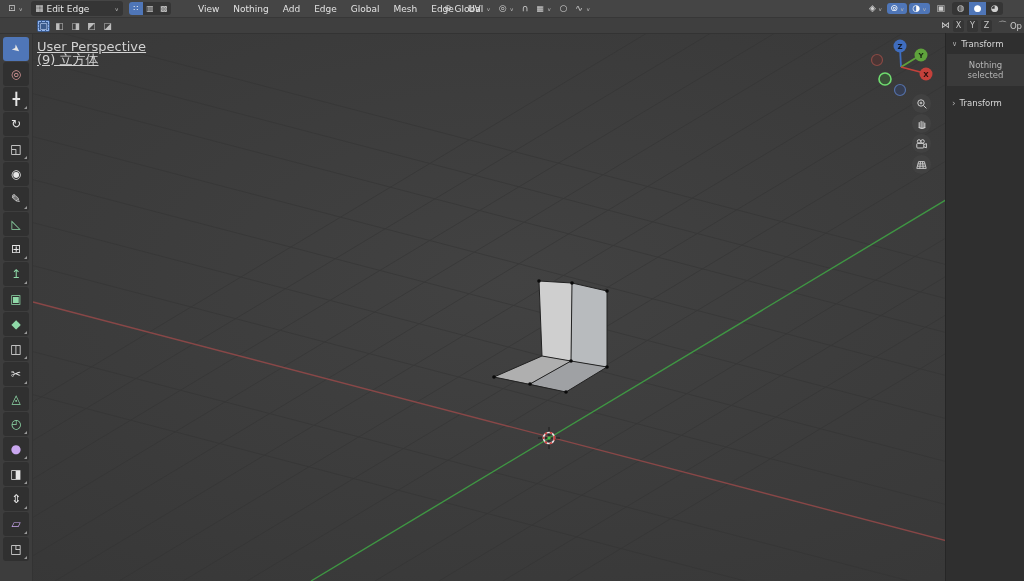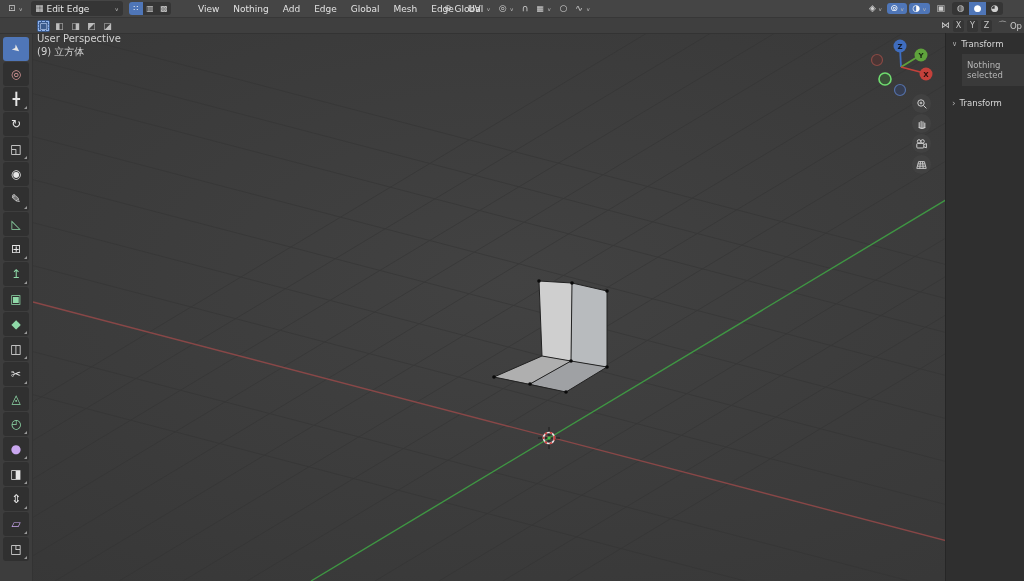--- a/index.html
+++ b/index.html
@@ -51,29 +51,29 @@
   .tool.active{background:#4f76b8;}
   .tool .tg{font-size:12px;line-height:1;color:#e6e6e6;}
   .tool .tg.green{color:#8fd9a8;}
   .tool .tg.purple{color:#c9a7ef;}
   .tool .tg.red{color:#dc9a9a;}
   .tool.sub::after{content:"";position:absolute;right:2px;bottom:2px;border-left:3px solid transparent;
         border-bottom:3px solid #9a9a9a;width:0;height:0;}
   .tool .rot{display:inline-block;transform:rotate(38deg);}
   
   #vpsvg{position:absolute;left:0;top:33px;z-index:1;}
-  .vplabels{position:absolute;left:37px;top:32px;z-index:2;font-size:10px;color:#d2d2d2;line-height:13px;}
+  .vplabels{position:absolute;left:37px;top:40px;z-index:2;font-size:13px;color:#d2d2d2;line-height:13px;text-decoration:underline;}
   .navbtn{position:absolute;width:19px;height:19px;border-radius:50%;background:rgba(66,66,66,.92);
           display:flex;align-items:center;justify-content:center;z-index:3;cursor:pointer;}
   
   .sidebar{position:absolute;left:945px;top:33px;width:79px;height:548px;background:#2f2f2f;
            border-left:1px solid #262626;z-index:6;font-size:8.5px;box-sizing:border-box;}
   .panelhdr{display:flex;align-items:center;gap:4px;padding:6px 6px 5px 6px;color:#d8d8d8;cursor:pointer;}
   .panelhdr .caret{font-size:7px;color:#b0b0b0;}
-  .emptystrip{background:#3a3a3a;margin:0 0 6px 16px;padding:6px 5px;color:#b5b5b5;}
+  .emptystrip{background:#3a3a3a;margin:0 0 6px 1px;padding:6px 5px;color:#b5b5b5;text-align:center;}
 </style>
 </head>
 <body>
 
 <div class="hrow1">
   <div class="hbtn" style="margin-left:4px">
     <span class="hicon">⊡</span>
     <span class="chev">∨</span>
   </div>
   <div class="hbtn pill" style="margin-left:4px;width:84px">

